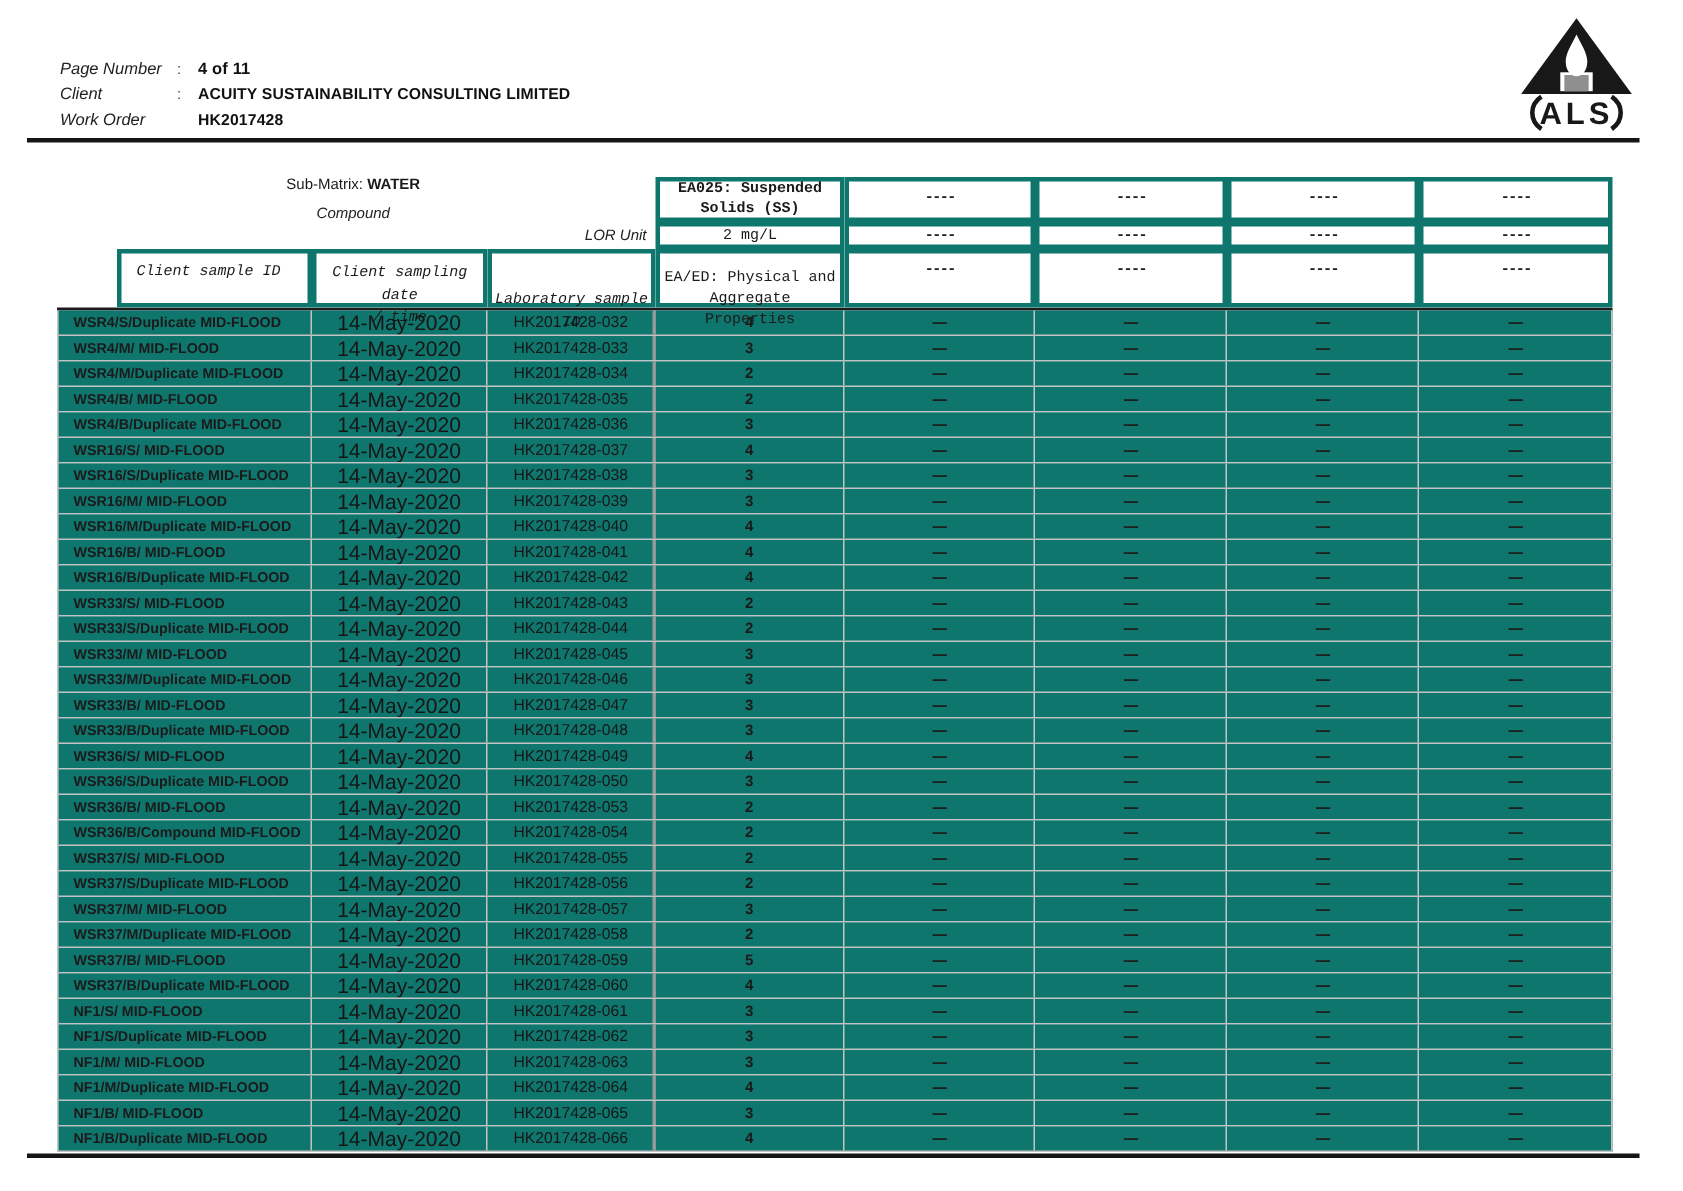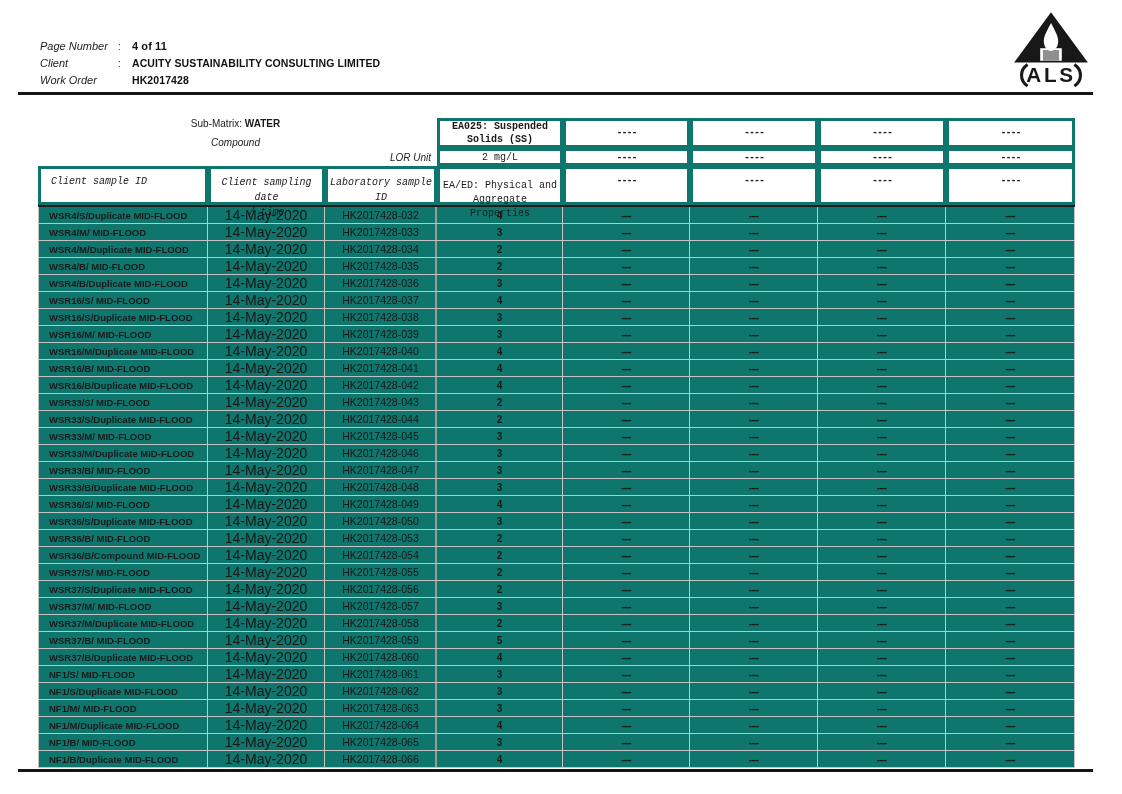--- a/index.html
+++ b/index.html
@@ -47,23 +47,23 @@
   }
   .h-submatrix .sm-left { font-size: 10px; }
   .h-submatrix .sm-left b { font-weight: bold; }
   .h-compound { font-style: italic; font-size: 10px; color: #222; }
   .h-lor {
     grid-column: 1 / 4; grid-row: 2;
     display: flex; justify-content: flex-end; align-items: center;
     padding-right: 6px; font-style: italic; font-size: 10px; color: #222;
   }
   .hbox { border: 3px solid #0f766e; display: flex; flex-direction: column; justify-content: center; align-items: center; text-align: center; background: #fff; font-family: Liberation Mono, monospace; }
-  .h-col1 { grid-column: 1; grid-row: 3; align-items: flex-start; padding-left: 10px; font-style: italic; justify-content: flex-start; padding-top: 7px; }
+  .h-col1 { grid-column: 1; grid-row: 3; align-items: flex-start; padding-left: 10px; font-style: italic; justify-content: flex-start; padding-top: 7px; margin-left: 40px; }
   .h-col2 { grid-column: 2; grid-row: 3; font-style: italic; line-height: 15px; padding-top: 2px; justify-content: flex-start; padding-top: 6px;}
-  .h-col3 { grid-column: 3; grid-row: 3; font-style: italic; line-height: 15px; justify-content: flex-start; padding-top: 6px; }
+  .h-col3 { grid-column: 3; grid-row: 3; font-style: italic; line-height: 15px; justify-content: flex-start; padding-top: 24px; }
   .a-compound { grid-row: 1; font-weight: bold; line-height: 13px; font-size: 10px; }
   .a-lor { grid-row: 2; font-size: 10px; }
   .a-method { grid-row: 3; line-height: 14px; font-size: 10px; justify-content: flex-start; padding-top: 10px; }
   .dash-cell { justify-content: flex-start; padding-top: 6px; }
   .dash, .c-dash {
     font-weight: bold; letter-spacing: -1px; color: #1d1d1d; font-size: 10px;
   }
 
   .tbody { border-left: 1px solid #c3c3c3; }
   .trow {

